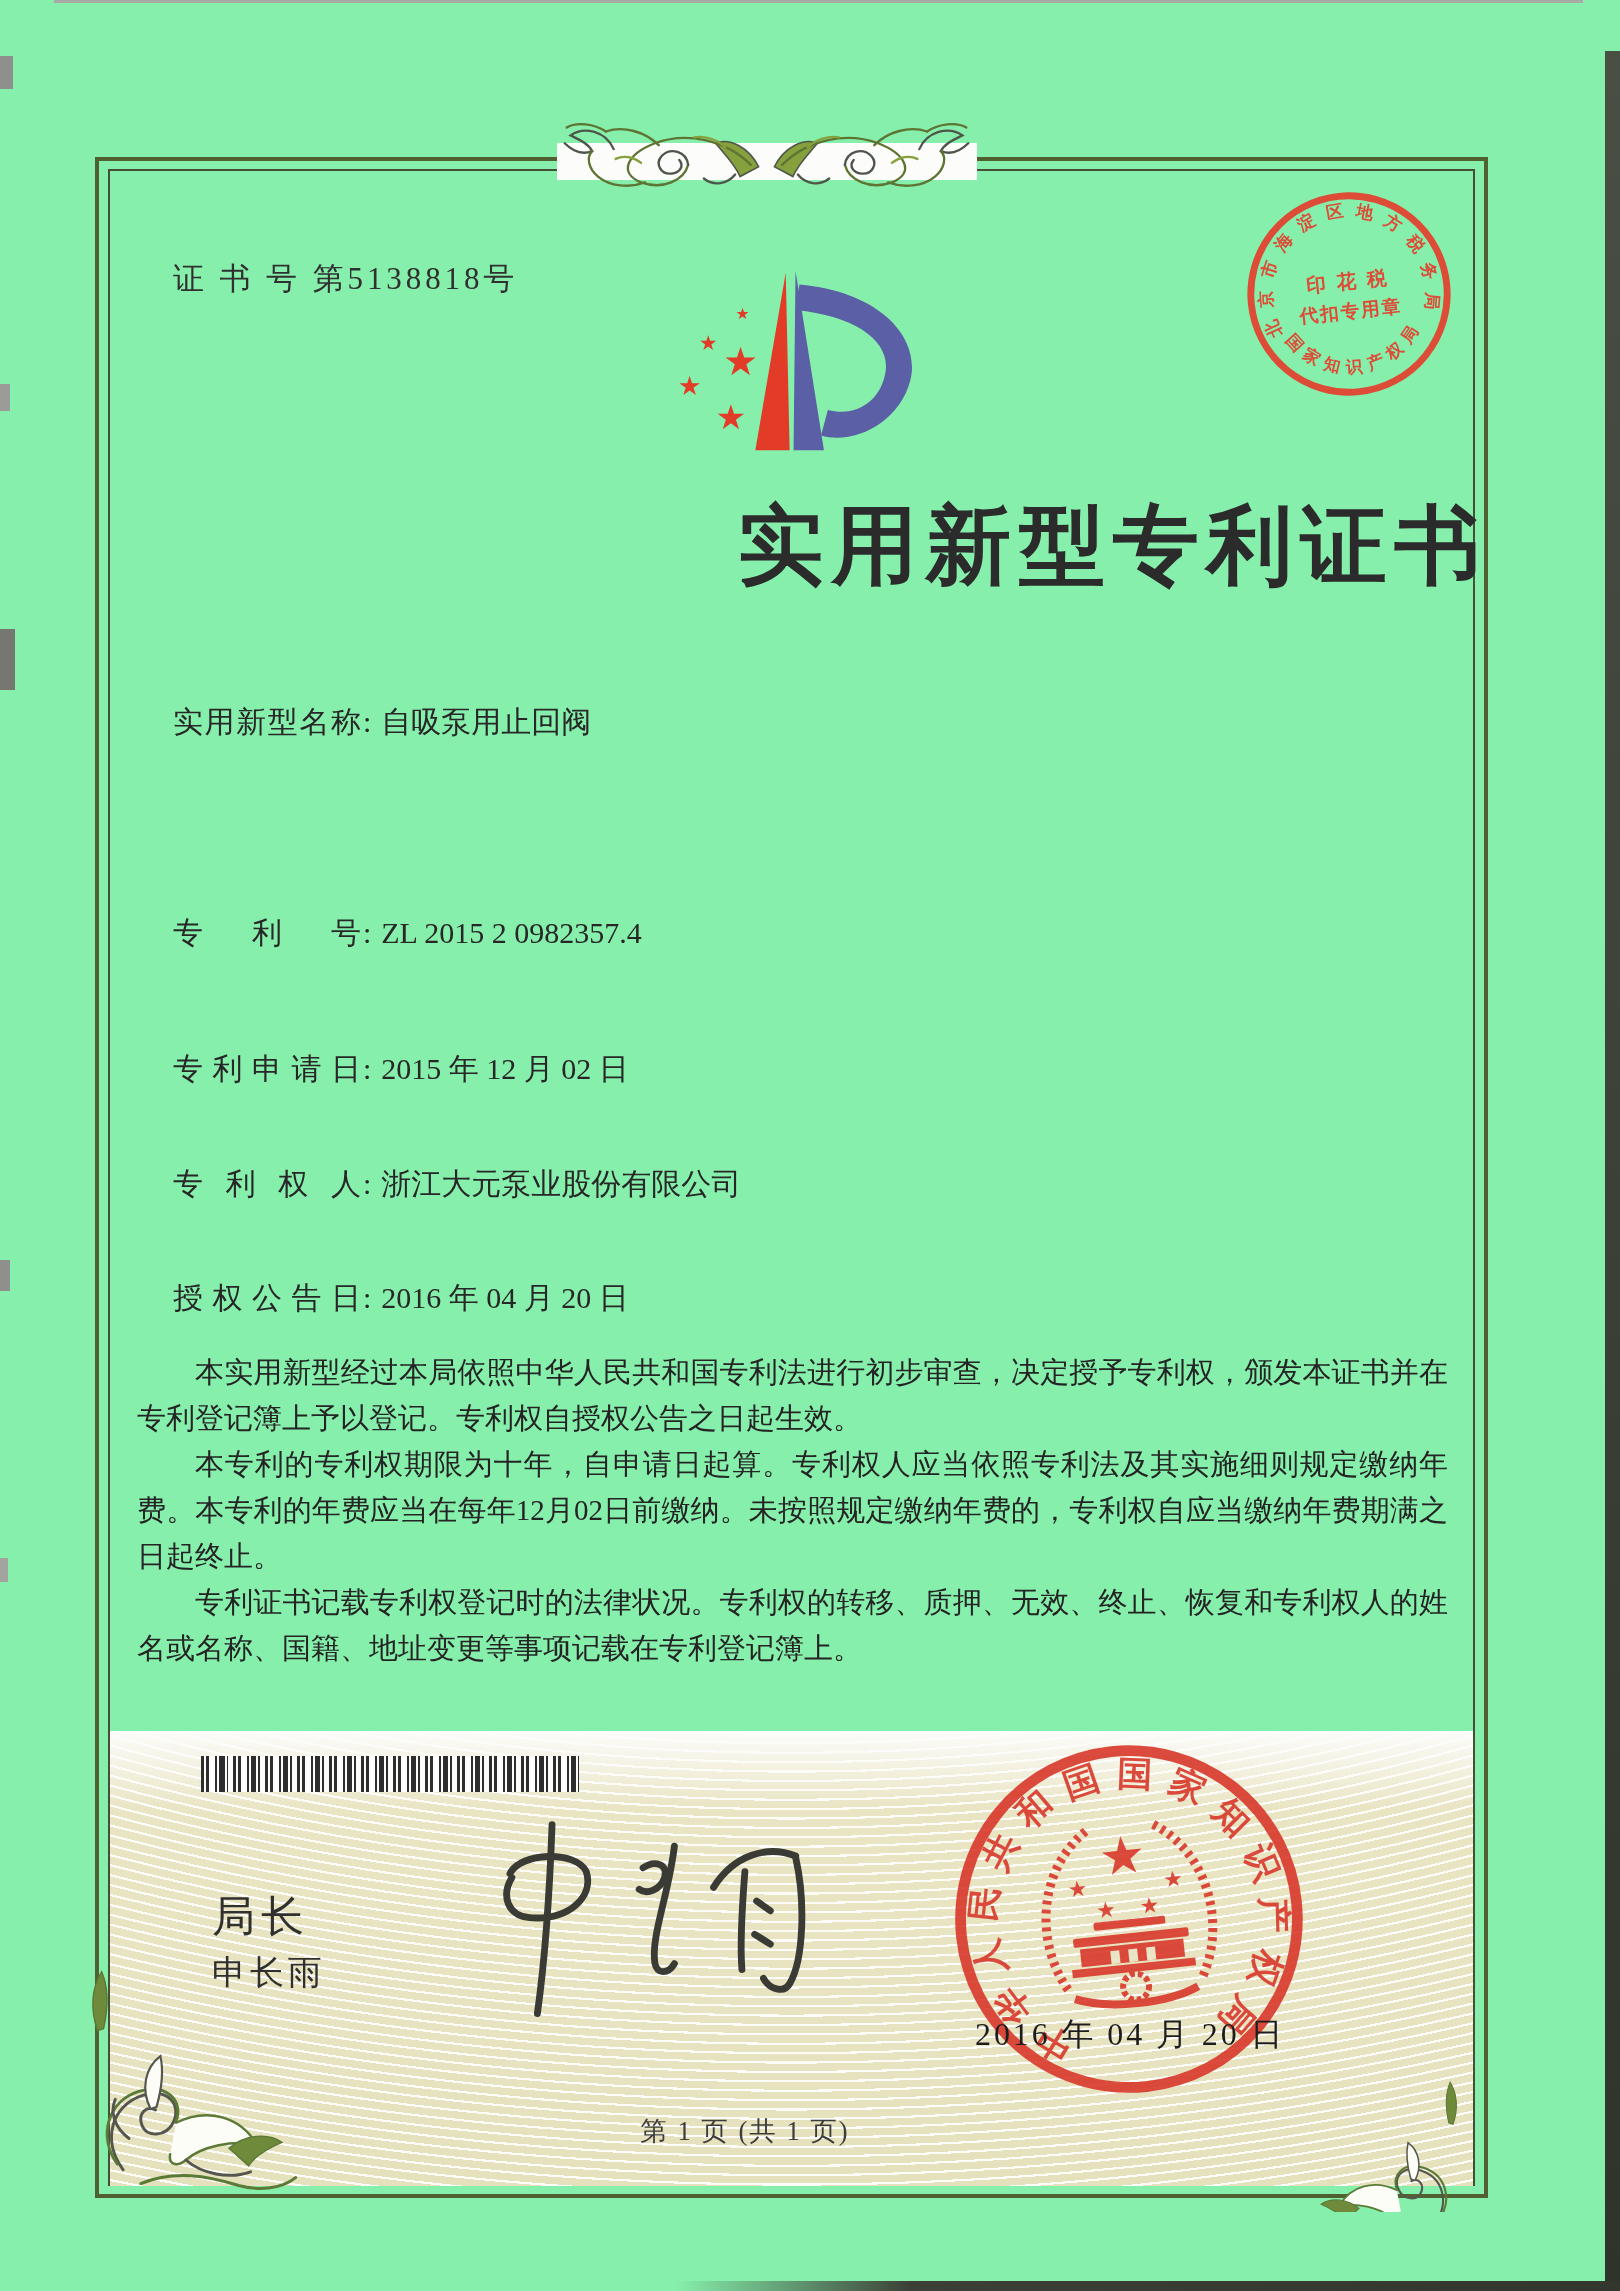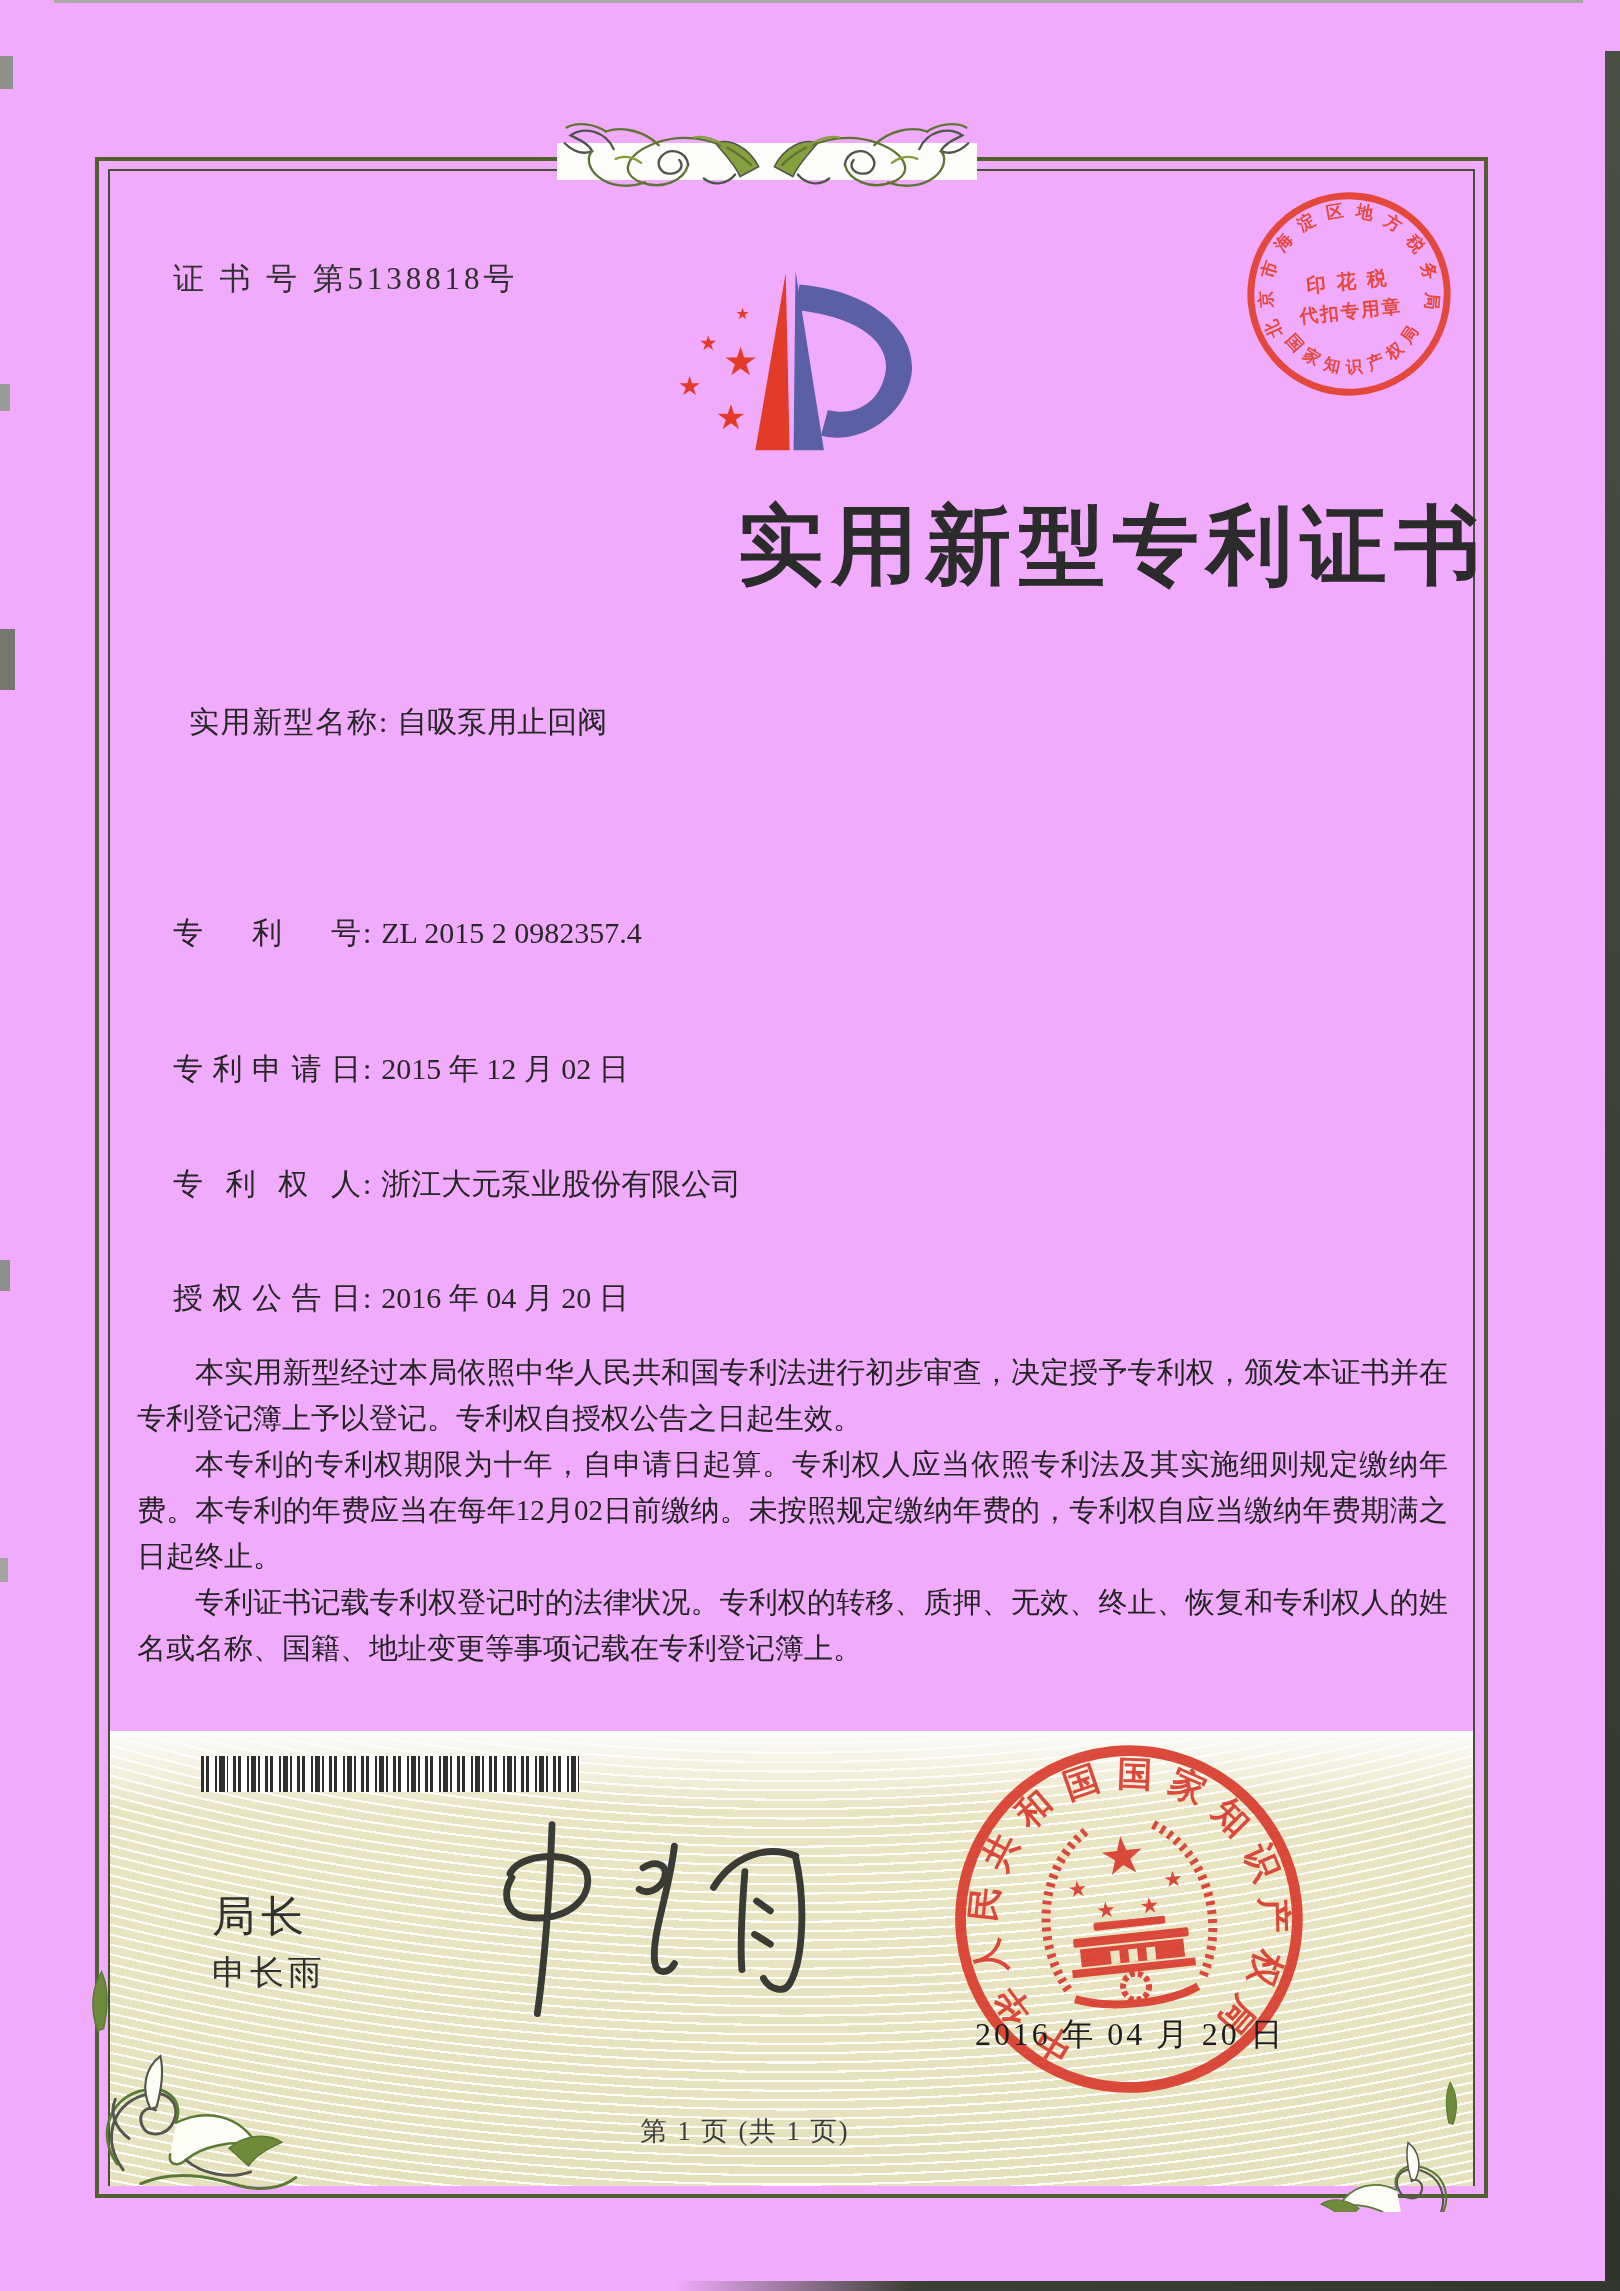--- a/index.html
+++ b/index.html
@@ -1,17 +1,17 @@
 <!DOCTYPE html>
 <html><head>
 <meta charset="utf-8">
 <style>
   html,body{margin:0;padding:0;background:#e8e8e8;}
   #paper{
-    position:relative;width:1620px;height:2292px;background:#f0abfc;overflow:hidden;
+    position:relative;width:1620px;height:2292px;background:#86efac;overflow:hidden;
     font-family:"Liberation Serif","DejaVu Serif",serif;color:#262626;
   }
   
   .edge-top{position:absolute;left:54px;top:0;width:1529px;height:2.9px;background:#a9a9a5;}
   .edge-right{position:absolute;right:0;top:51px;width:14.7px;height:2241px;background:linear-gradient(to bottom,#4a4f44,#2f342b);}
   .edge-bottom{position:absolute;left:676px;bottom:0;width:944px;height:10.8px;background:linear-gradient(to right,rgba(59,63,53,0),#3b3f35 25%,#32362d);}
   .lmark{position:absolute;left:0;background:#8f8f8b;}
   .lmark.m1{top:56px;width:12.7px;height:33px;}
   .lmark.m2{top:384px;width:9.8px;height:27.4px;background:#9b9b97;}
   .lmark.m3{top:629px;width:14.7px;height:61px;background:#777772;}
@@ -25,21 +25,21 @@
   
   .cert-no{position:absolute;left:173px;top:258px;font-size:31px;letter-spacing:3.9px;color:#303030;}
   .tax-stamp{position:absolute;left:1241px;top:186px;width:216px;height:216px;transform:rotate(-6deg);opacity:.93;}
   .cnipa-logo{position:absolute;left:674px;top:263px;width:245px;height:201px;}
   .title{position:absolute;left:95px;top:488px;width:1393px;text-align:right;
          font-size:86px;font-weight:600;letter-spacing:7.8px;color:#2b2b2b;}
   
   .field{position:absolute;left:173px;font-size:30px;color:#272727;white-space:nowrap;}
   .field .lab{display:inline-block;width:188px;text-align:justify;text-align-last:justify;}
   .field .colon{margin:0 9.8px 0 2px;}
-  .f1{top:702px;margin-left:16px;} .f2{top:817px;} .f3{top:913px;} .f4{top:1049px;} .f5{top:1164px;} .f6{top:1278px;}
+  .f1{top:702px;} .f2{top:817px;} .f3{top:913px;} .f4{top:1049px;} .f5{top:1164px;} .f6{top:1278px;}
   
   .body-text{position:absolute;left:137px;top:1349px;width:1311px;font-size:29px;line-height:46px;
              text-align:justify;color:#242424;}
   .body-text p{margin:0;text-indent:2em;}
   
   .guilloche{position:absolute;left:110px;top:1731px;width:1363px;height:455px;
     background:
       repeating-radial-gradient(ellipse 2254px 1666px at 50% -290%,rgba(255,255,255,0) 0 9.8px,rgba(255,255,255,.9) 9.8px 12.7px),
       linear-gradient(#eae5c4,#e6e1bd);}
   .guilloche::before{content:"";position:absolute;left:0;top:0;width:100%;height:78px;

